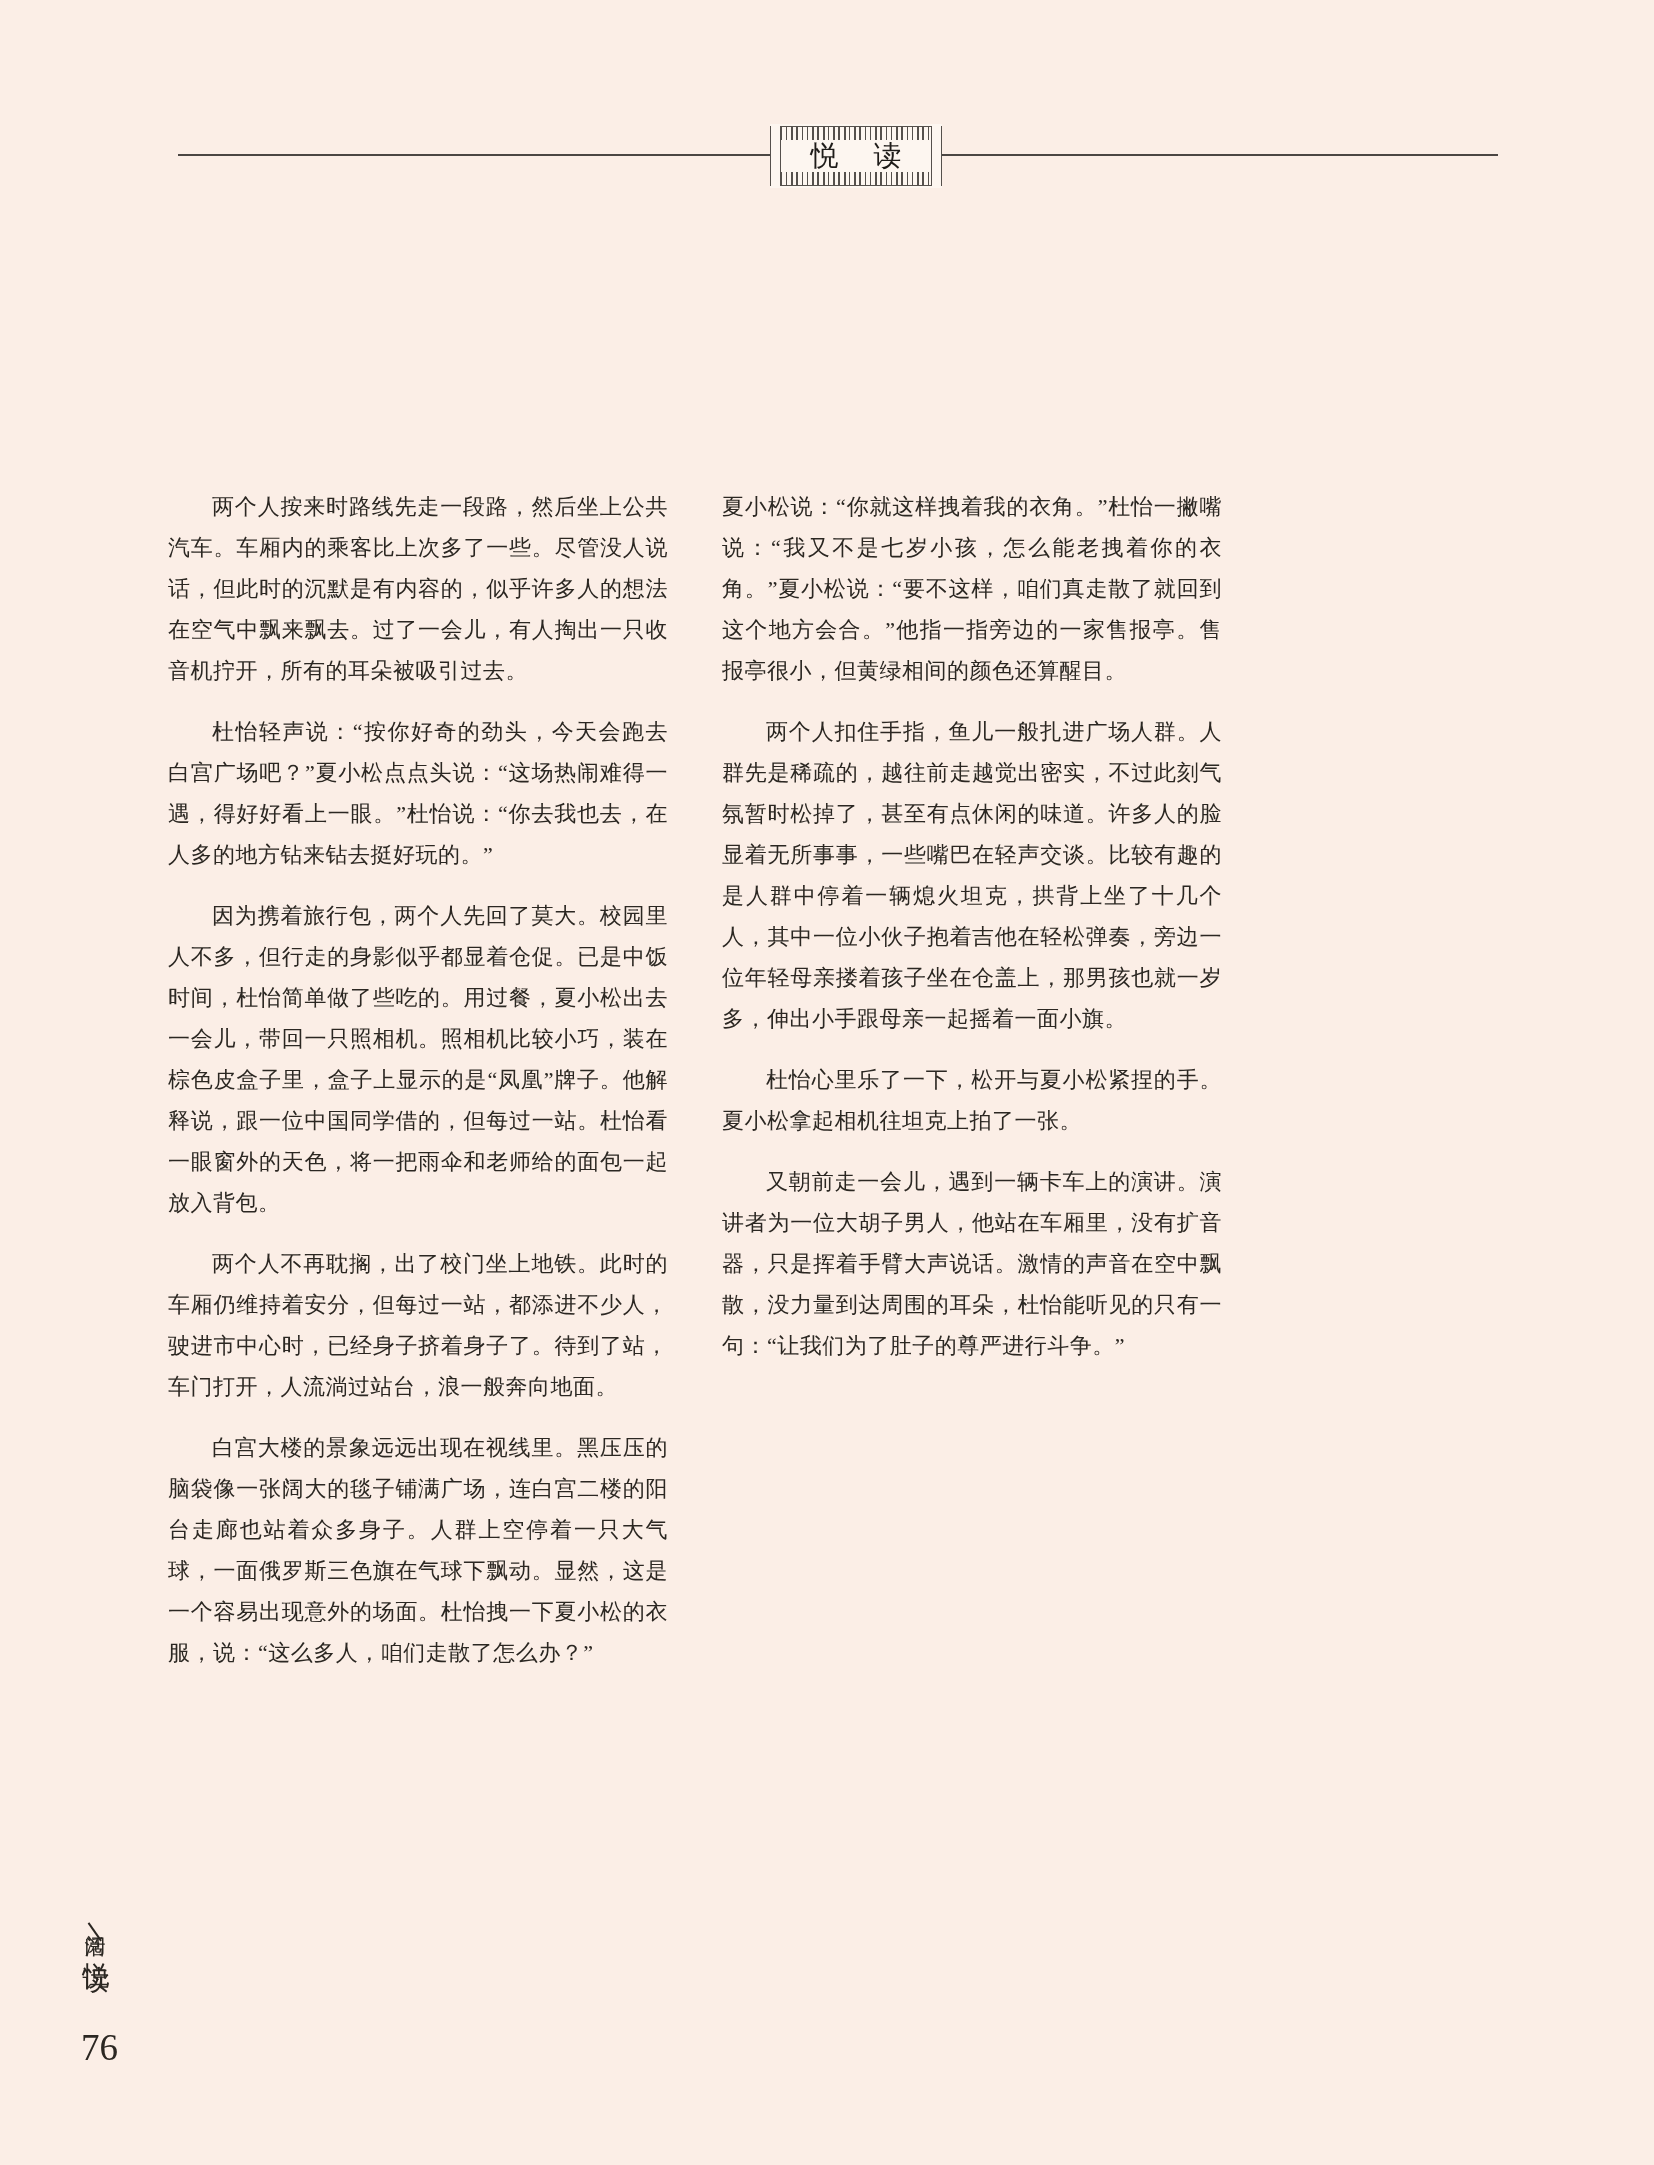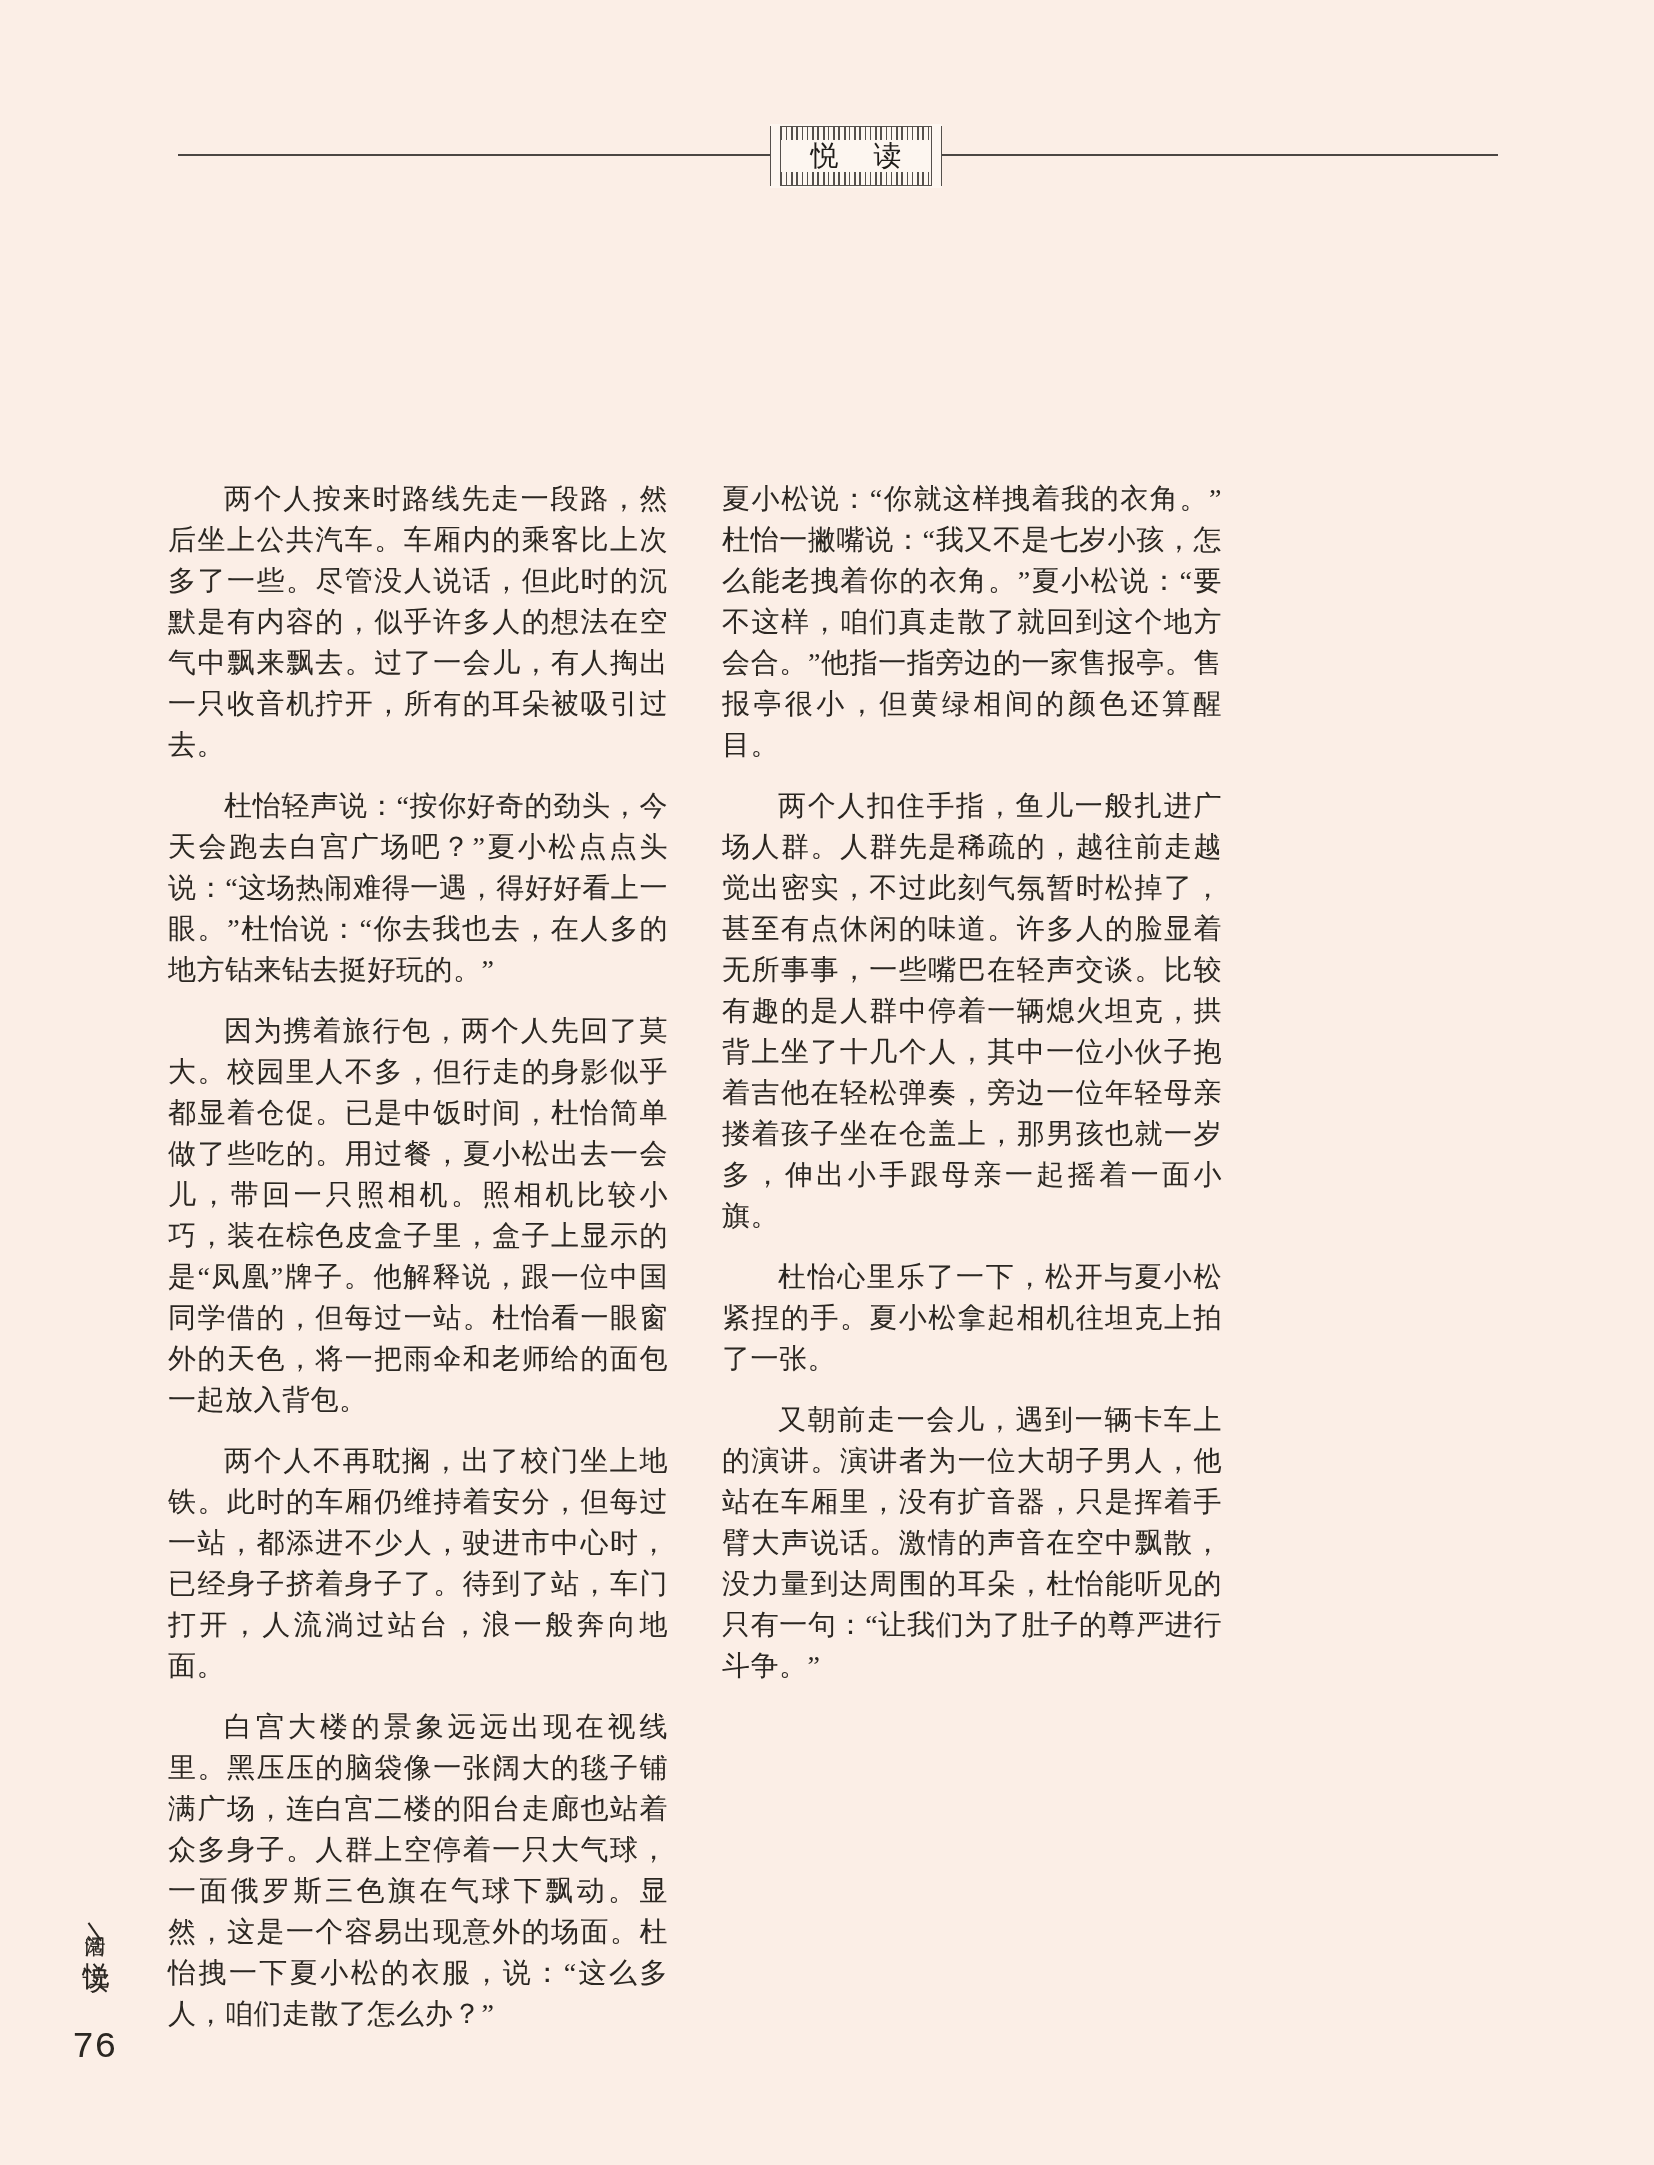--- a/index.html
+++ b/index.html
@@ -73,22 +73,22 @@
 
   
   .column {
     position: absolute;
     top: 478px;
     width: 500px;
   }
   .column-left  { left: 168px; }
   .column-right { left: 722px; }
   .column p {
-    margin: 0 0 20px 0;
-    font-size: 28px;
+    margin: 8px 0 20px 0;
+    font-size: 22px;
     line-height: 41px;
     text-align: justify;
     text-justify: inter-ideograph;
     text-indent: 2em;
     color: #2b2722;
     letter-spacing: 0.5px;
   }
   .column p.continuation { text-indent: 0; }
 
   
@@ -112,24 +112,24 @@
     background: #2b2722;
     margin: 9px auto 8px auto;
     transform: rotate(55deg);
   }
   .sidebar-section { font-size: 27px; letter-spacing: 3px; }
   .page-number {
     position: absolute;
     left: 72px;
     top: 2026px;
     width: 46px;
-    text-align: left;
+    text-align: right;
     font-size: 37px;
     color: #2b2722;
-    font-family: Liberation Mono, monospace;
+    font-family: Liberation Serif, serif;
   }
 </style>
 </head>
 <body>
 
 <div class="top-rule"></div>
 <div class="badge">
   <div class="teeth teeth-top"></div>
   <div class="roll roll-left"></div>
   <div class="badge-label">悦 读</div>

